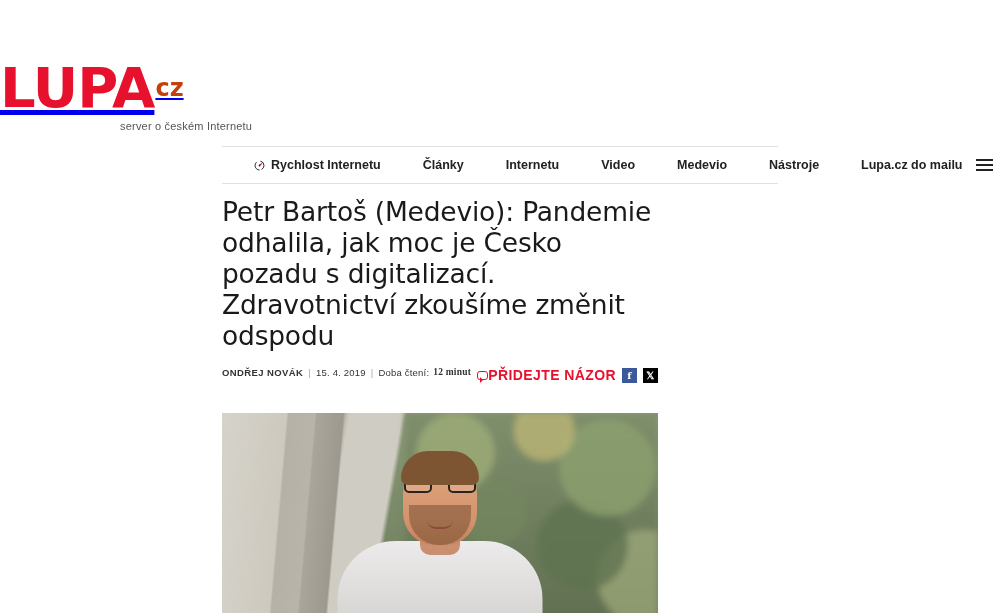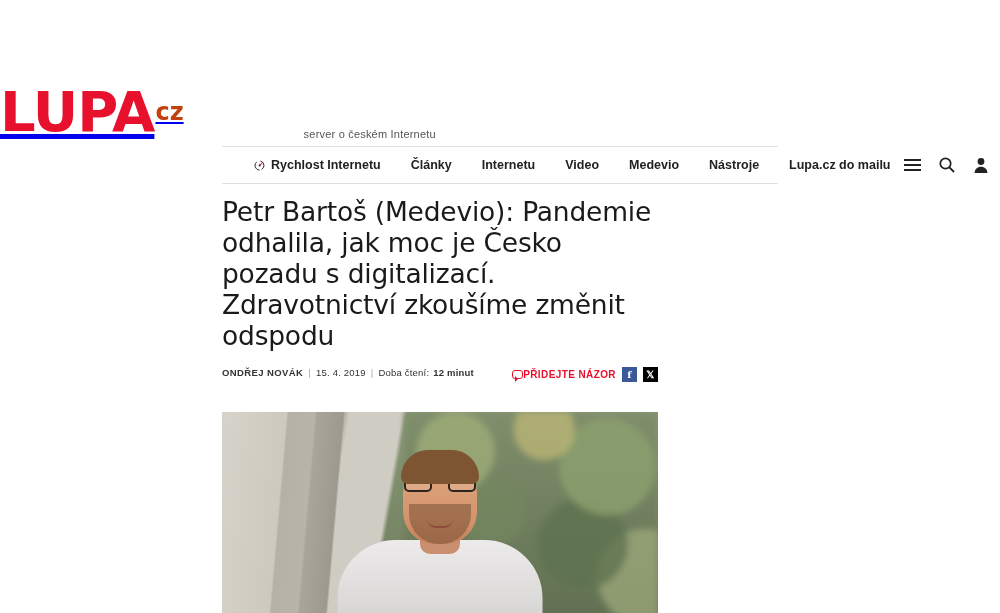--- a/index.html
+++ b/index.html
@@ -17,21 +17,22 @@
     background: #fff;
   }
 
   
   .logo-wrap {
     position: absolute;
     left: 0; right: 0;
     top: 60px;
     height: 80px;
     display: flex;
-    align-items: flex-end;
+    flex-direction: column;
+    align-items: flex-start;
   }
   .logo {
     display: flex;
     align-items: flex-start;
     line-height: 1;
   }
   .logo-main {
     font-family: "DejaVu Sans", sans-serif;
     font-weight: bold;
     font-size: 56px;
@@ -62,21 +63,21 @@
     top: 146px;
     height: 38px;
     border-top: 1px solid #e0e0e0;
     border-bottom: 1px solid #e0e0e0;
     display: flex;
     align-items: center;
   }
   .nav-items {
     display: flex;
     align-items: flex-end;
-    gap: 4px;
+    gap: 16px;
     flex: 1;
     justify-content: center;
     margin-left: 18px;
   }
   .nav-item {
     font-size: 12.5px;
     font-weight: bold;
     color: #222;
     padding: 0 13px;
     white-space: nowrap;
@@ -147,33 +148,33 @@
     color: #333;
     letter-spacing: 0.2px;
     margin-bottom: 30px;
   }
   .meta-author {
     text-transform: uppercase;
     font-weight: bold;
     letter-spacing: 0.4px;
   }
   .meta-sep { margin: 0 5px; color: #aaa; }
-  .meta-bold { font-weight: bold; }
+  .meta-bold { font-weight: bold; font-family: Liberation Serif, serif; }
   .meta-right {
     margin-left: auto;
     display: flex;
     align-items: center;
     gap: 6px;
   }
   .comment-link {
     display: flex;
     align-items: center;
     color: #e8112d;
     font-weight: bold;
-    font-size: 10px;
+    font-size: 14px;
     text-transform: uppercase;
     letter-spacing: 0.4px;
     cursor: pointer;
   }
   .bubble {
     width: 11px; height: 9px;
     border: 1.3px solid #e8112d;
     border-radius: 3px;
     position: relative;
     display: inline-block;

